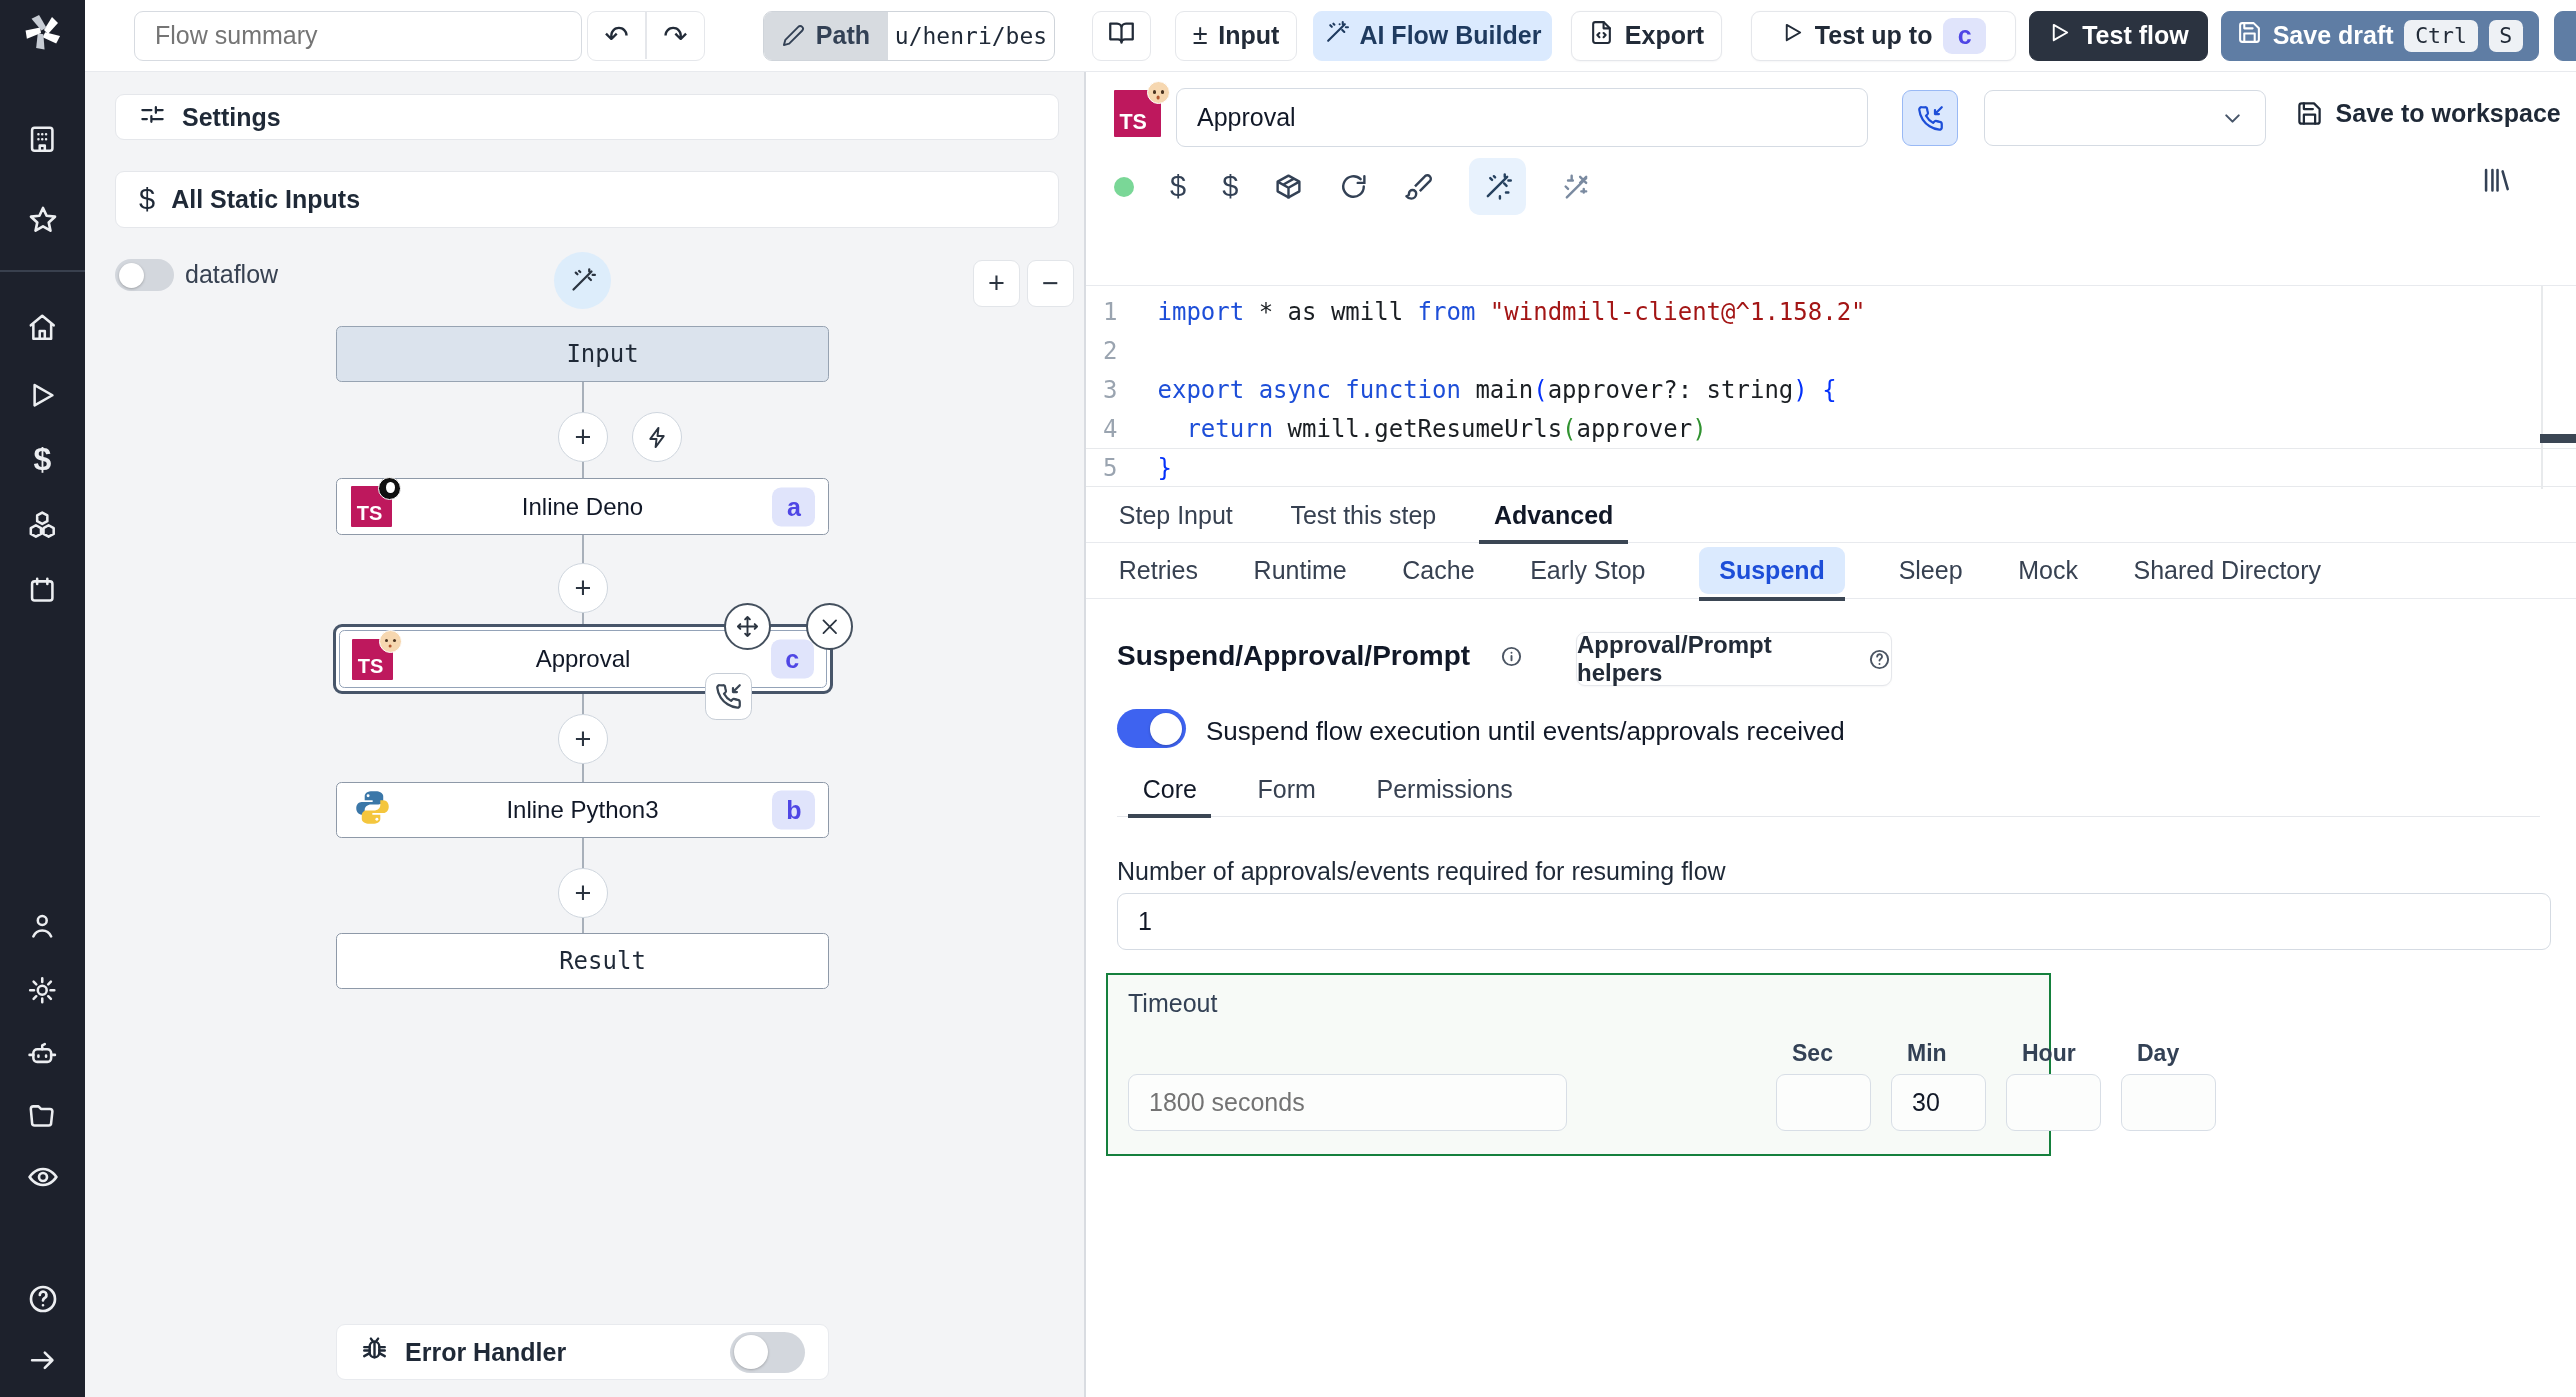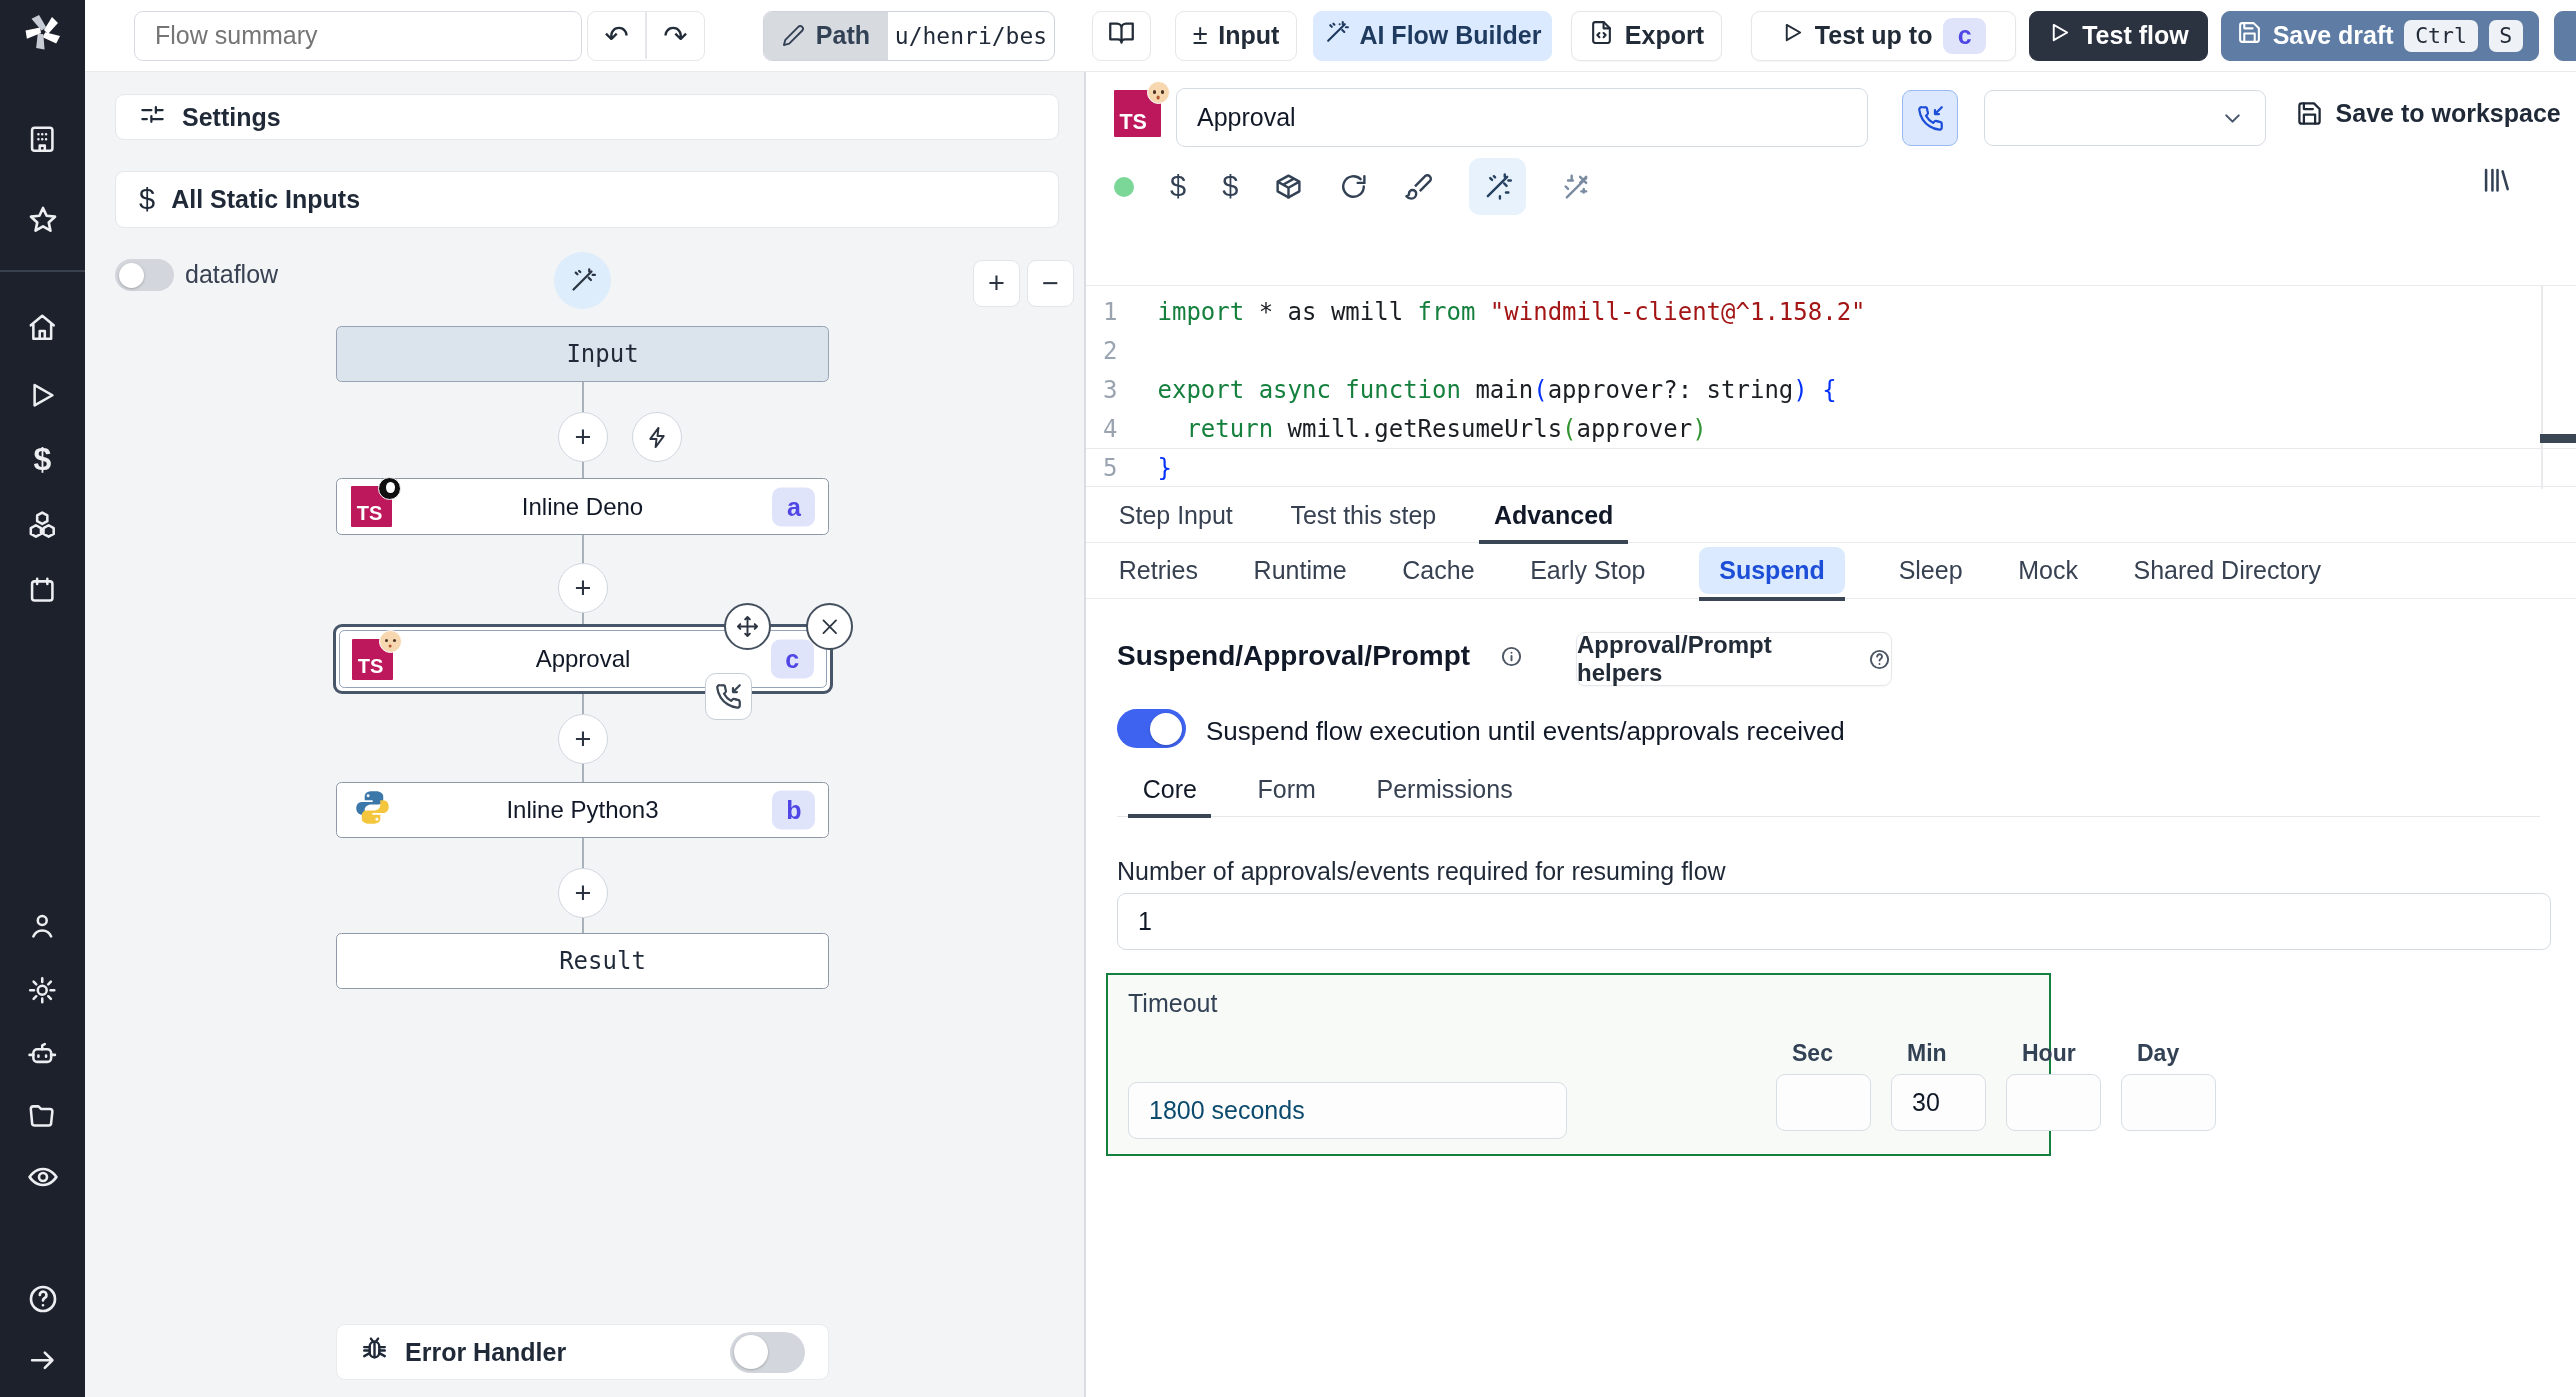--- a/index.html
+++ b/index.html
@@ -57,21 +57,21 @@
   
   .right-panel { left:1086px; top:72px; width:1490px; height:1326px; background:#fff; }
   .icon-btn { display:flex; align-items:center; justify-content:center; color:#334155; cursor:pointer; }
 
   
   .code-area { left:1086px; top:213px; width:1490px; height:276px; border-top:1.8px solid #e8eaee; background:#fff; }
   .code-row { position:relative; height:39px; display:flex; align-items:center; font-family:"DejaVu Sans Mono", monospace; font-size:24px; white-space:pre; }
   .code-row.active { border-top:1.8px solid #e7e9ec; border-bottom:1.8px solid #e7e9ec; }
   .gutter { display:inline-block; width:41px; padding-left:17px; color:#9aa4b0; flex:none; }
   .ct { margin-left:30.5px; }
-  .tok-kw { color:#15803d; } .tok-str { color:#a31515; } .tok-pl { color:#1b1f23; }
+  .tok-kw { color:#1d4ed8; } .tok-str { color:#a31515; } .tok-pl { color:#1b1f23; }
   .tok-bb { color:#0431fa; } .tok-bg { color:#319331; }
 
   
   .tabrow { position:absolute; display:flex; align-items:center; border-bottom:1.8px solid #e8eaee; background:#fff; }
   .tab { position:relative; font-size:25px; font-weight:500; color:#374151; cursor:pointer; padding:12.6px 1.8px; }
   .tab.active { color:#111827; font-weight:600; }
   .tab.active::after { content:""; position:absolute; left:-12.6px; right:-12.6px; bottom:-1.8px; height:4.5px; background:#3b4654; }
   .tab.pill { background:#dbeafe; color:#1d4ed8; border-radius:9px; padding:9px 20px; font-weight:600; }
   .tab.pill::after { left:0; right:0; bottom:-7.2px; }
 
@@ -497,21 +497,21 @@
     <input class="field abs" style="left: 31px; top: 821px; width: 1434px; height: 57px;" value="1">
 
     <div class="abs" style="left:20px; top:901px; width:945px; height:183px; border:2.7px solid #15803d; background:#f7faf7;">
       <div style="position:absolute; left:20px; top:14.4px; font-size:25px; color:#334155;">Timeout</div>
 
       <span class="unit-lbl" style="left:684px; top:65px;">Sec</span>
       <span class="unit-lbl" style="left:799px; top:65px;">Min</span>
       <span class="unit-lbl" style="left:914px; top:65px;">Hour</span>
       <span class="unit-lbl" style="left:1029px; top:65px;">Day</span>
 
-      <input class="field tfield" style="position: absolute; left: 20px; top: 99px; width: 439px; height: 57px; color: #0c4a6e; margin-top: 8px;" readonly="" value="1800 seconds">
+      <input class="field tfield" style="position: absolute; left: 20px; top: 99px; width: 439px; height: 57px; color: #737373;" readonly="" value="1800 seconds">
       <input class="field tfield" style="position: absolute; left: 668px; top: 99px; width: 95px; height: 57px;" value="">
       <input class="field tfield" style="position: absolute; left: 783px; top: 99px; width: 95px; height: 57px;" value="30">
       <input class="field tfield" style="position: absolute; left: 898px; top: 99px; width: 95px; height: 57px;" value="">
       <input class="field tfield" style="position: absolute; left: 1013px; top: 99px; width: 95px; height: 57px;" value="">
     </div>
   </div>
 </div>
 
 
 </body></html>

